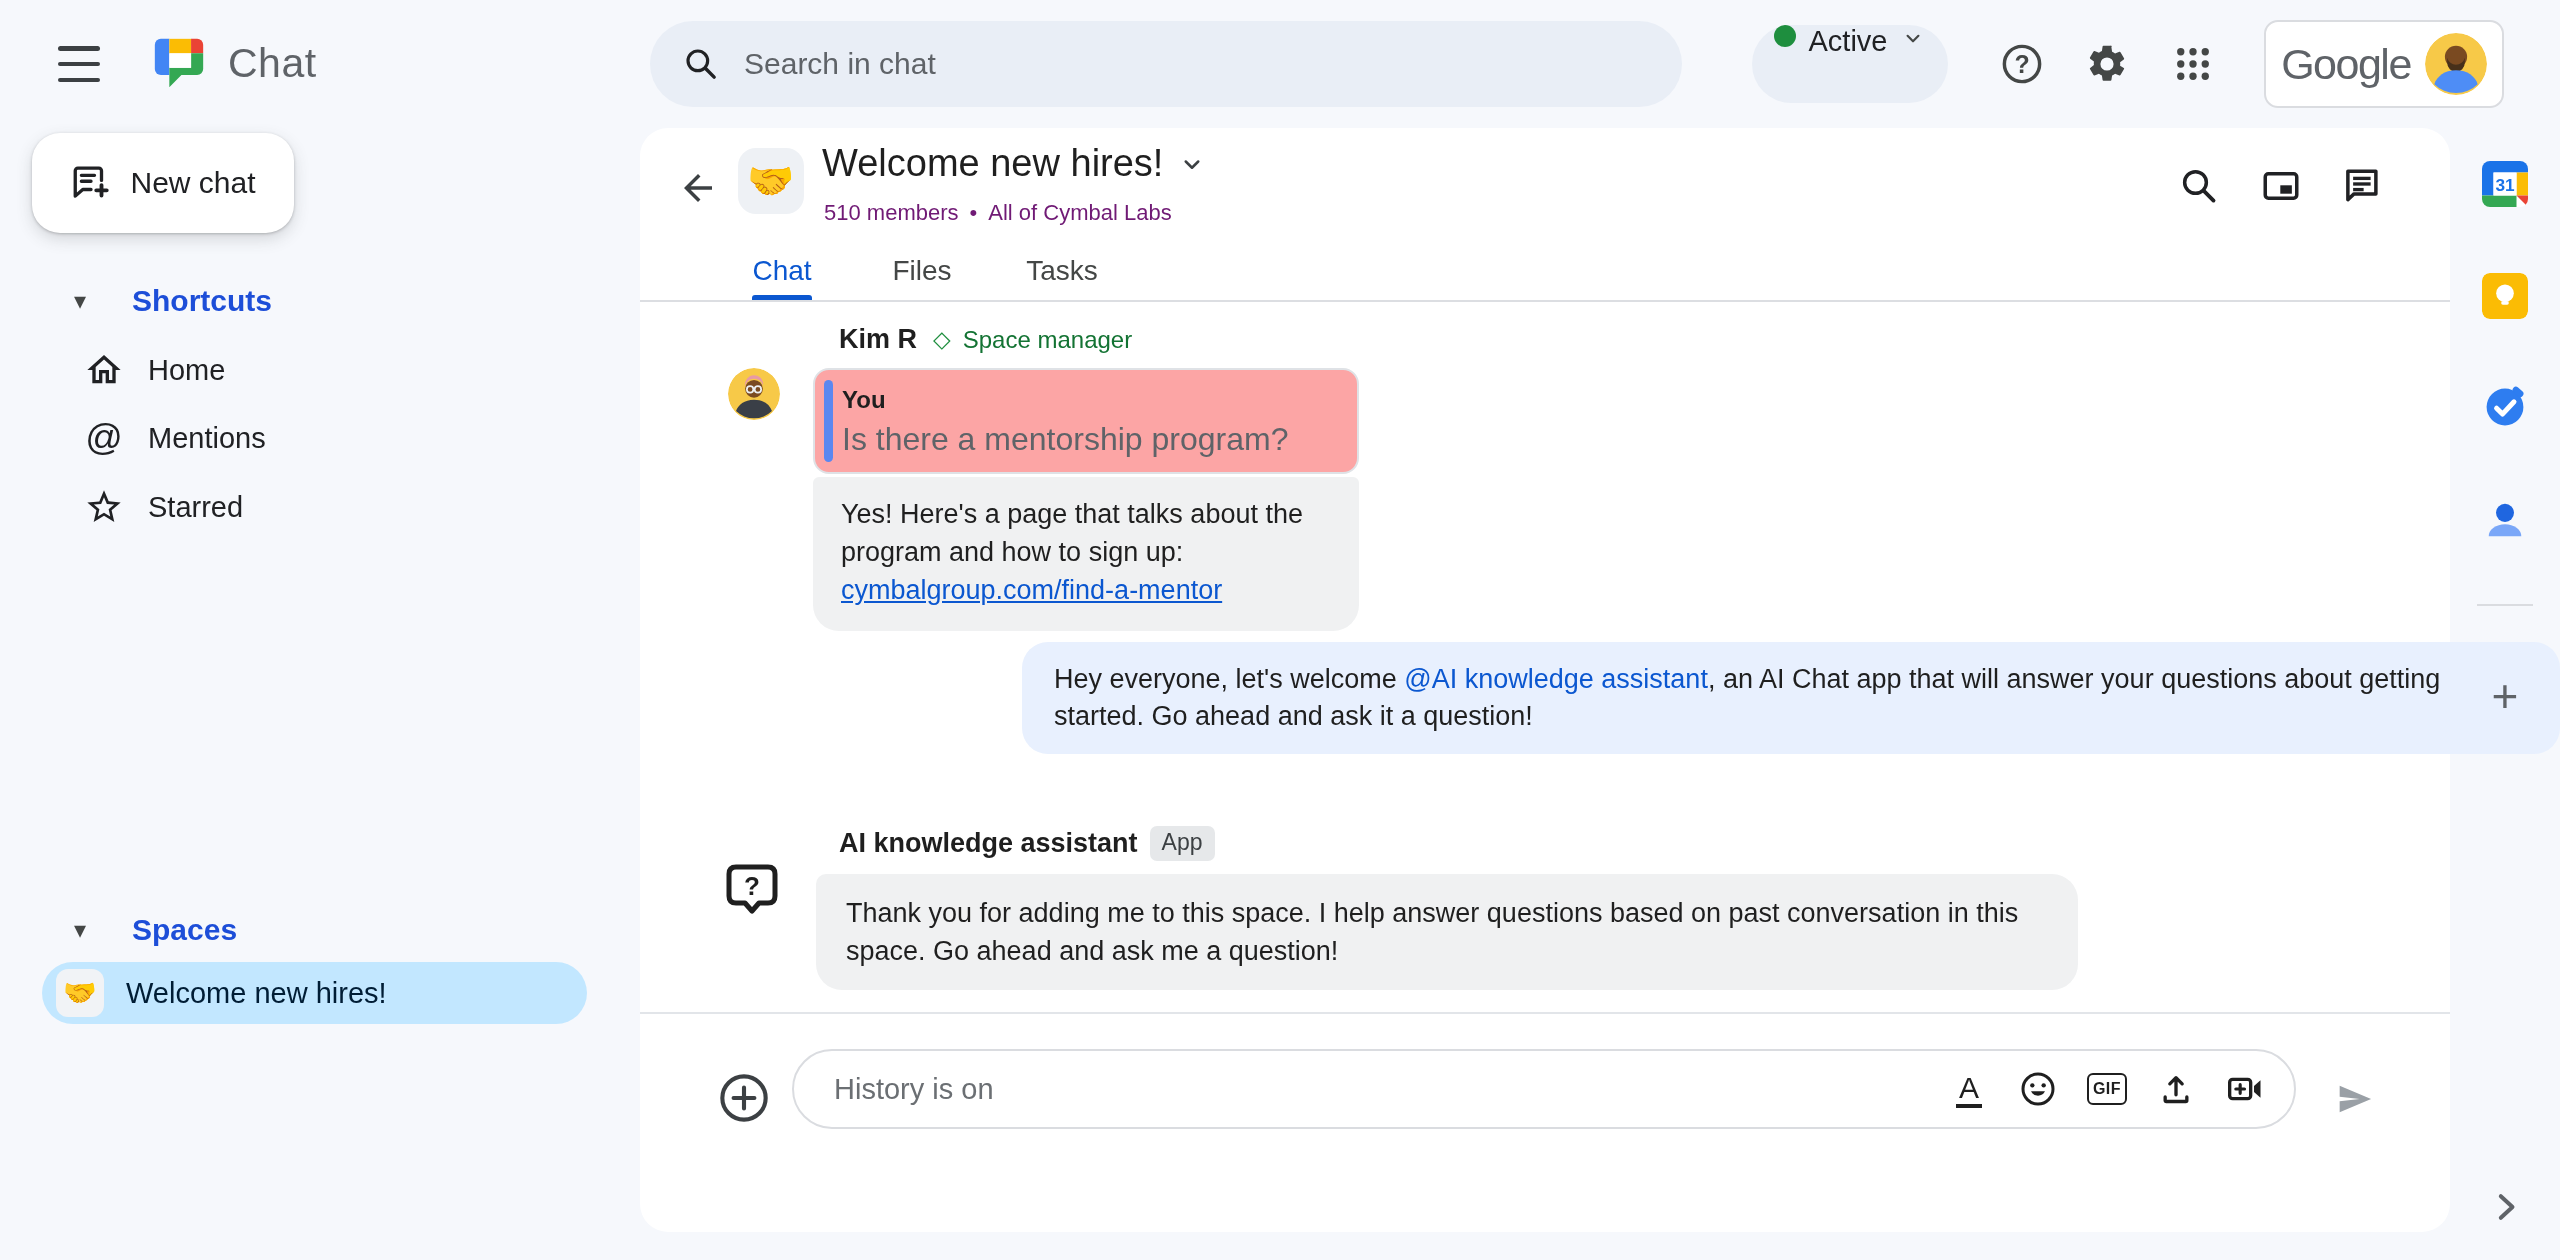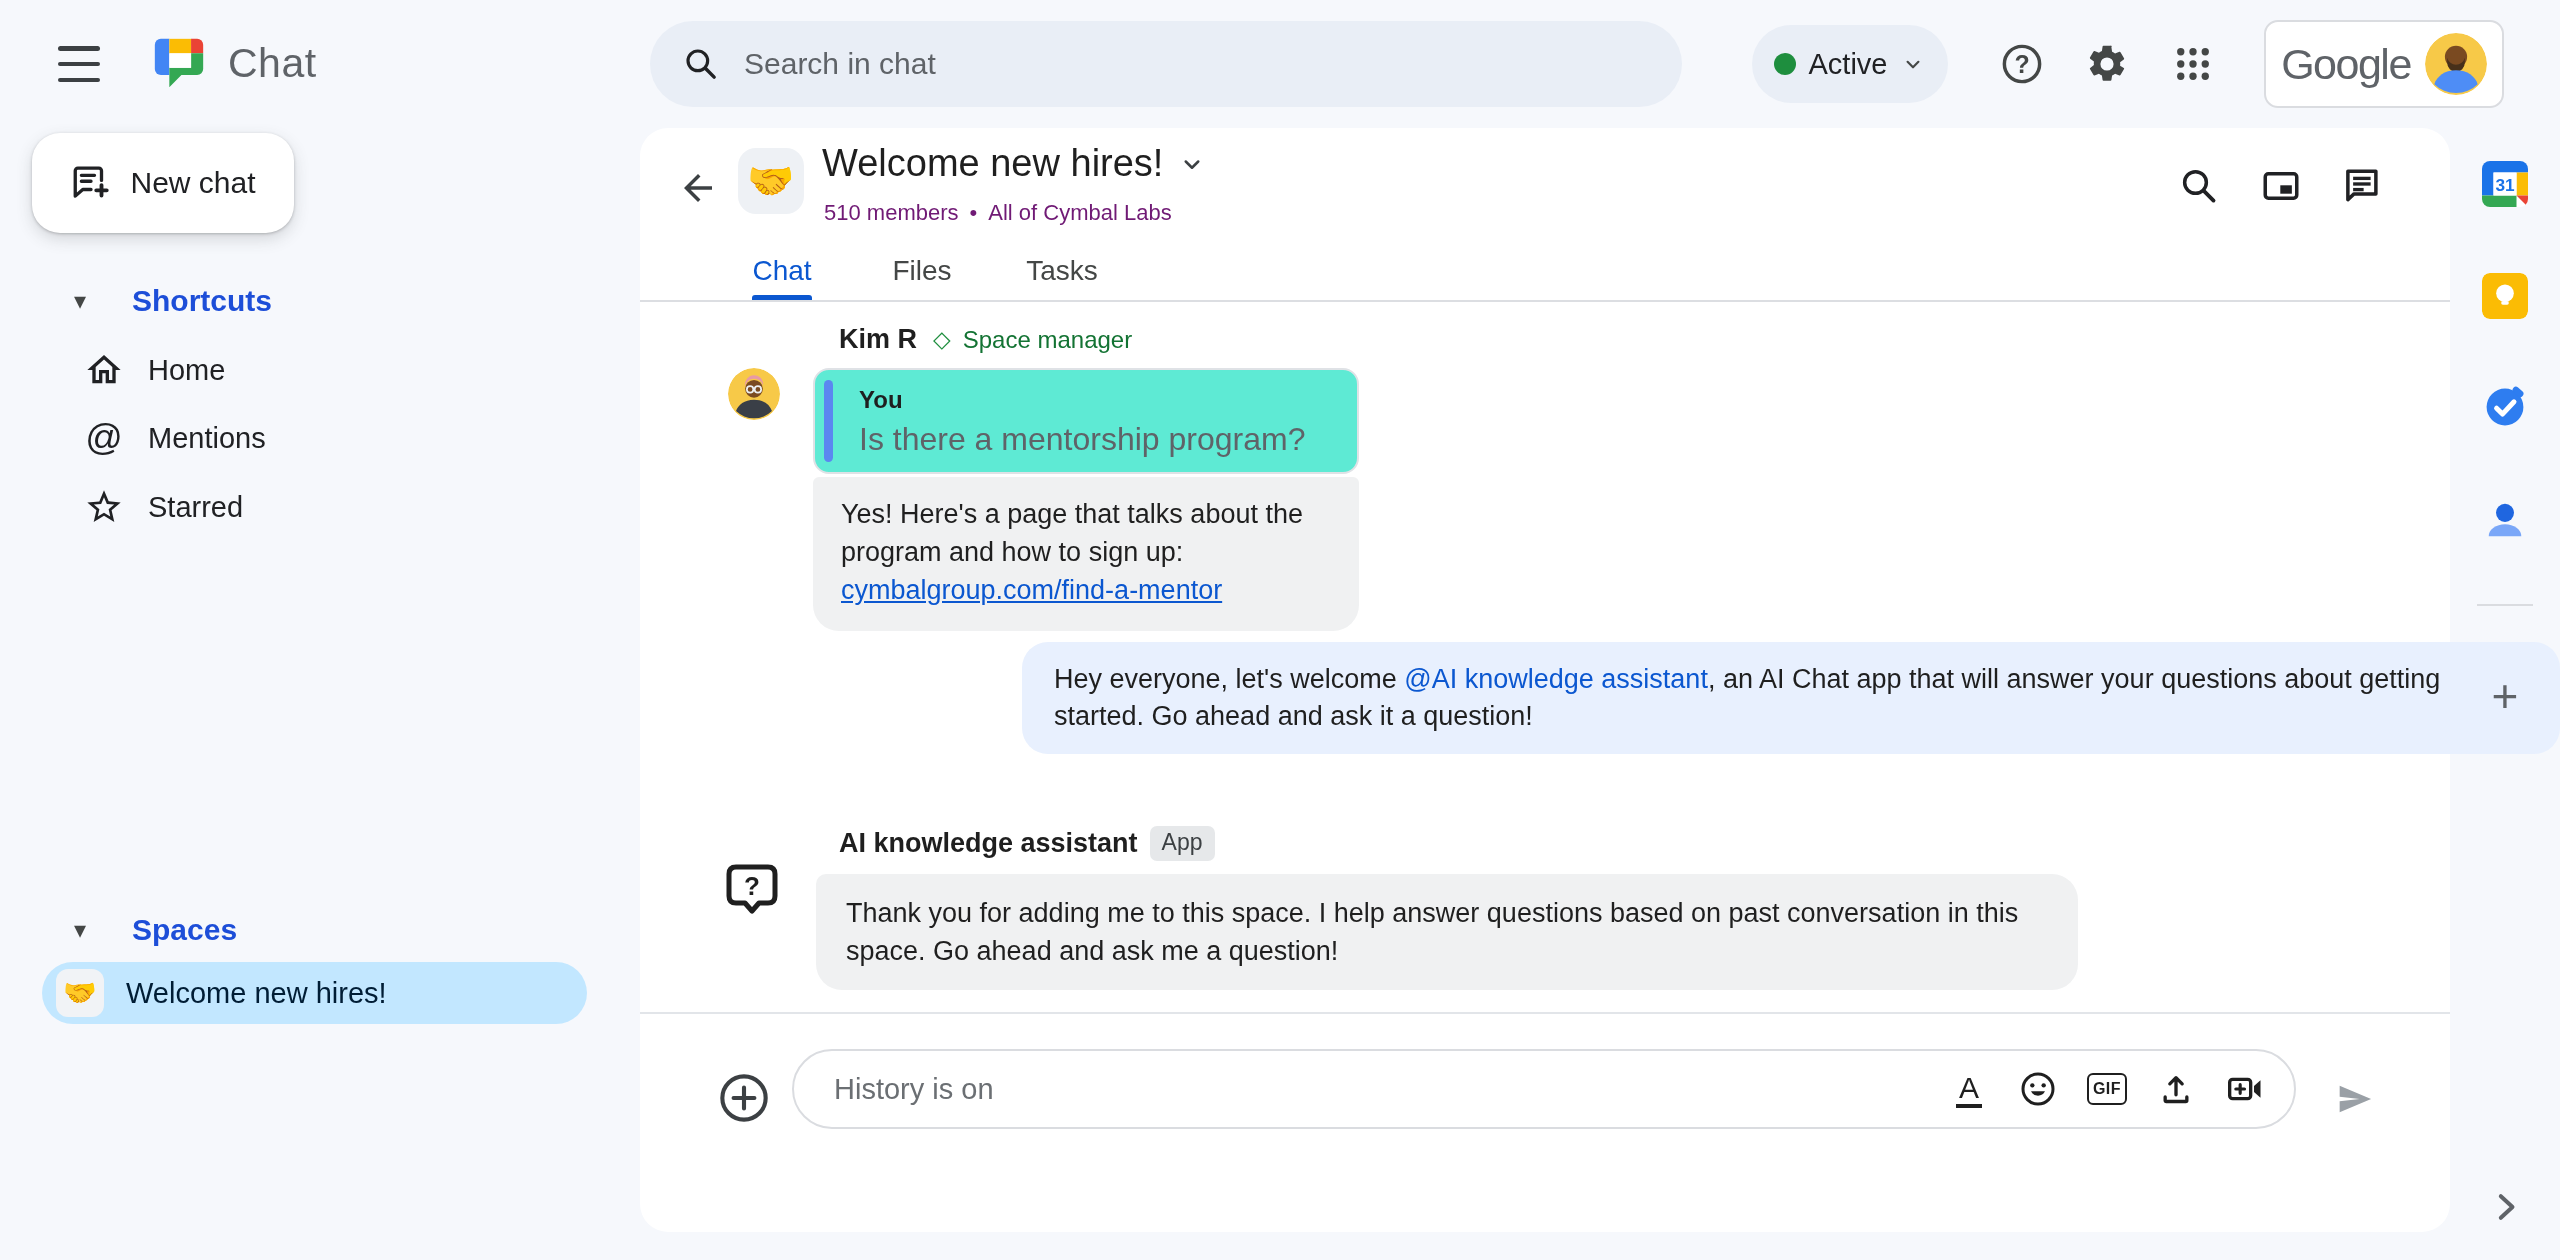--- a/index.html
+++ b/index.html
@@ -13,21 +13,21 @@
   .abs { position:absolute; }
   svg { display:block; }
 
   
   .hamburger { left:58px; top:46px; width:42px; height:36px; display:flex; flex-direction:column; justify-content:space-between; cursor:pointer; }
   .hamburger span { display:block; height:4.5px; background:#3c4043; border-radius:3px; }
   .chat-logo { left:150px; top:34px; }
   .app-name { left:228px; top:40px; font-size:41px; color:#5f6368; letter-spacing:.5px; }
   .search-pill { left:650px; top:21px; width:1032px; height:86px; border-radius:43px; background:#e9eef6; display:flex; align-items:center; padding-left:32px; gap:24px; }
   .search-pill .ph { font-size:30px; color:#5f6368; }
-  .status-pill { left:1752px; top:25px; width:196px; height:78px; border-radius:39px; background:#e9eef6; display:flex; align-items:center; justify-content:center; gap:13px; cursor:pointer; }
+  .status-pill { left:1752px; top:25px; width:196px; height:78px; border-radius:39px; background:#e9eef6; display:flex; align-items:flex-start; justify-content:center; gap:13px; cursor:pointer; }
   .status-dot { width:22px; height:22px; border-radius:50%; background:#1e8e3e; }
   .status-label { font-size:29px; color:#202124; }
   .tb-ic { top:40px; width:48px; height:48px; display:flex; align-items:center; justify-content:center; cursor:pointer; }
   .account-box { left:2264px; top:20px; width:240px; height:88px; background:#fff; border:2px solid #dadce0; border-radius:14px; display:flex; align-items:center; justify-content:center; gap:14px; cursor:pointer; }
   .google-word { font-size:43px; font-weight:500; color:#5f6368; letter-spacing:-1.5px; }
   .avatar-sm { width:62px; height:62px; border-radius:50%; overflow:hidden; }
 
   
   .new-chat { left:32px; top:133px; width:262px; height:100px; background:#fff; border-radius:28px;
     box-shadow:0 1px 3px rgba(60,64,67,.3), 0 6px 16px rgba(60,64,67,.18);
@@ -57,21 +57,21 @@
   .tab-underline { left:112px; top:167px; width:60px; height:6px; background:#0b57d0; border-radius:3px 3px 0 0; }
   .hdr-divider { left:0; top:172px; width:1810px; height:2px; background:#dcdee2; }
 
   
   .sender-row { display:flex; align-items:center; gap:12px; }
   .sender-name { font-size:27px; font-weight:bold; color:#1f1f1f; }
   .role-diamond { font-size:23px; color:#1e8e3e; font-weight:bold; margin-left:4px; }
   .role-label { font-size:24px; color:#137333; }
   .msg-avatar { border-radius:50%; overflow:hidden; }
   .kim-col { left:173px; top:240px; width:546px; }
-  .quote-card { position:relative; background:#5eead4; border:2px solid #dfe2e6; border-radius:16px; padding:16px 24px 14px 44px; z-index:2; }
+  .quote-card { position:relative; background:#fca5a5; border:2px solid #dfe2e6; border-radius:16px; padding:16px 24px 14px 27px; z-index:2; }
   .quote-bar { position:absolute; left:9px; top:10px; bottom:10px; width:9px; border-radius:5px; background:#5b87f0; }
   .quote-author { font-size:24px; font-weight:bold; color:#1f1f1f; margin-bottom:7px; }
   .quote-text { font-size:32px; color:#5f6368; }
   .reply-bubble { margin-top:3px; background:#f0f1f2; border-radius:6px 6px 26px 26px; padding:18px 28px 22px; font-size:27px; line-height:38px; color:#1f1f1f; }
   .msg-link { color:#0b57d0; text-decoration:underline; cursor:pointer; }
   .announce-bubble { left:382px; top:514px; width:1538px; background:#e8f0fe; border-radius:26px; padding:19px 32px; font-size:27px; line-height:37px; color:#1f1f1f; }
   .mention { color:#0b57d0; font-weight:500; cursor:pointer; }
   .system-row { left:0; top:650px; width:1700px; text-align:center; font-size:25px; color:#444746; }
   .app-badge { display:inline-block; background:#e6e8ea; border-radius:7px; padding:3px 12px 5px; font-size:23px; color:#3c4043; margin-left:12px; }
   .ai-name-row { left:199px; top:698px; display:flex; align-items:center; }

